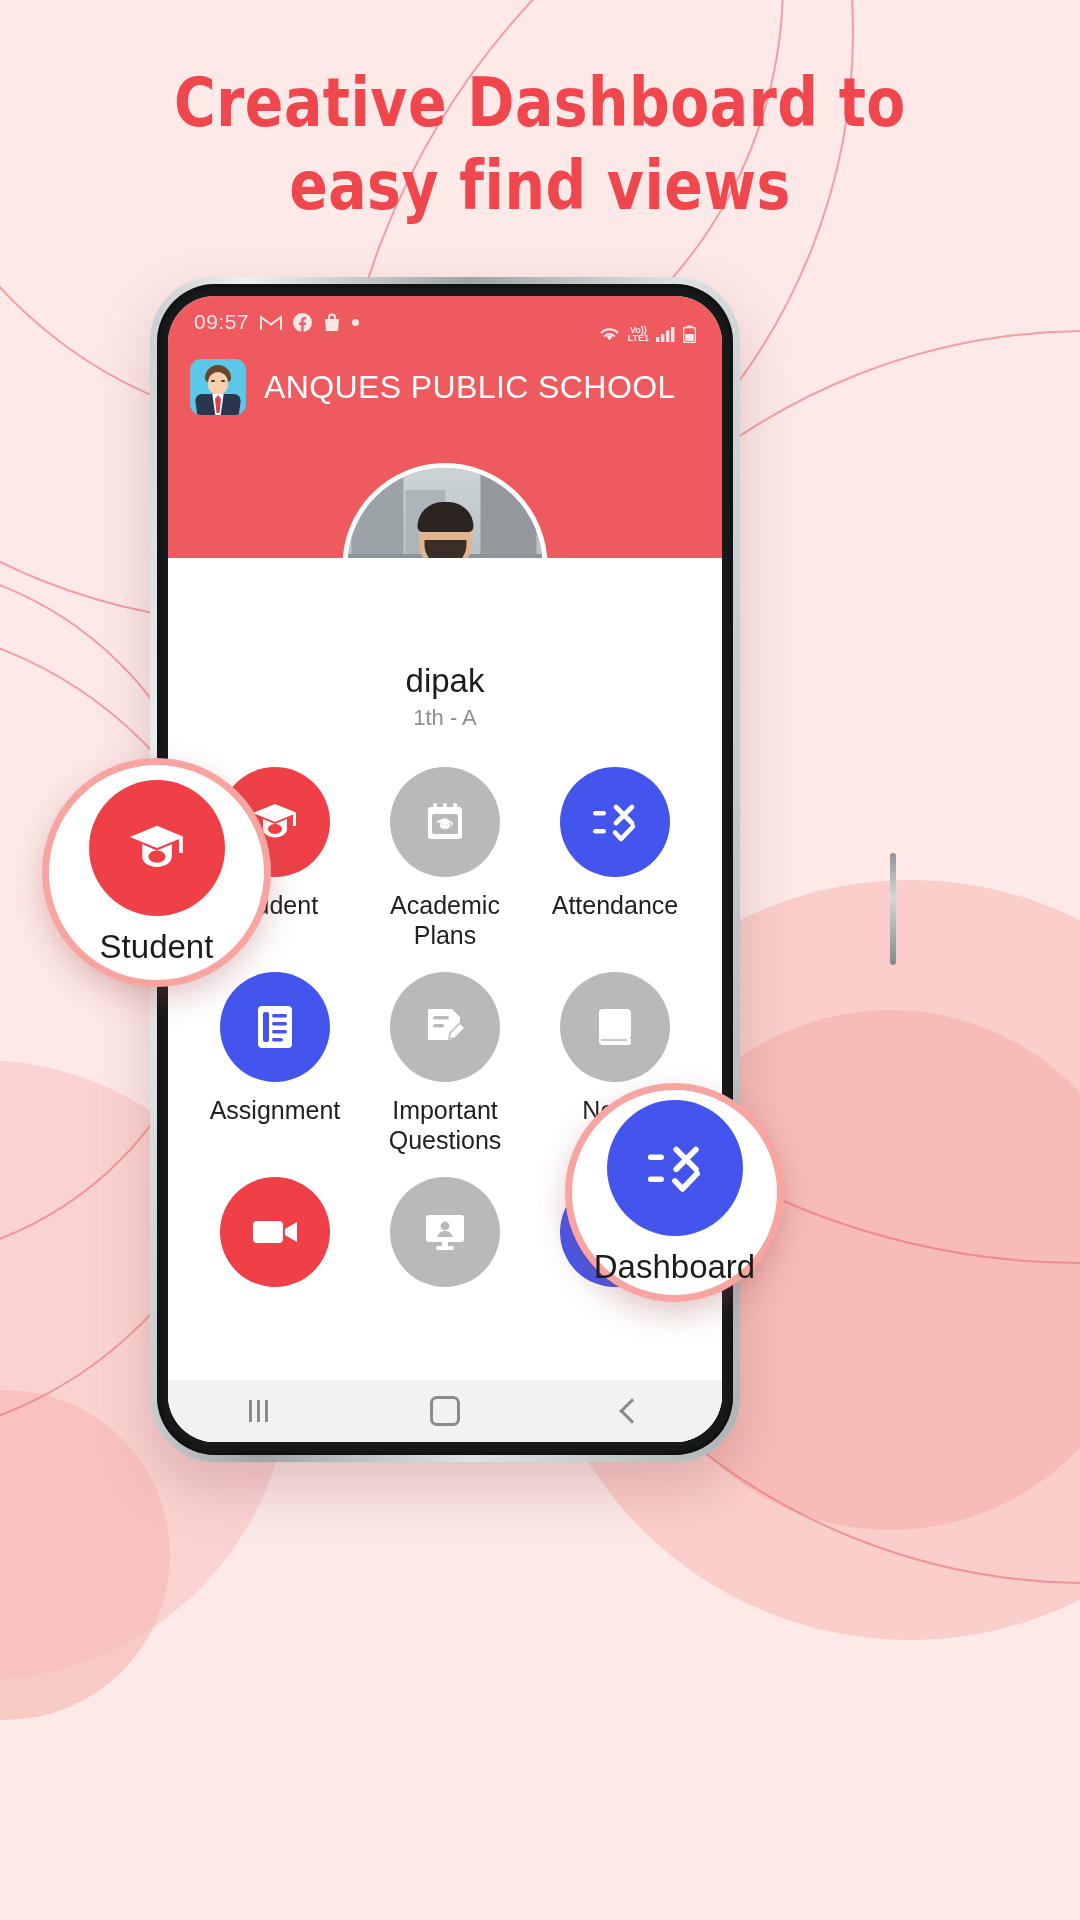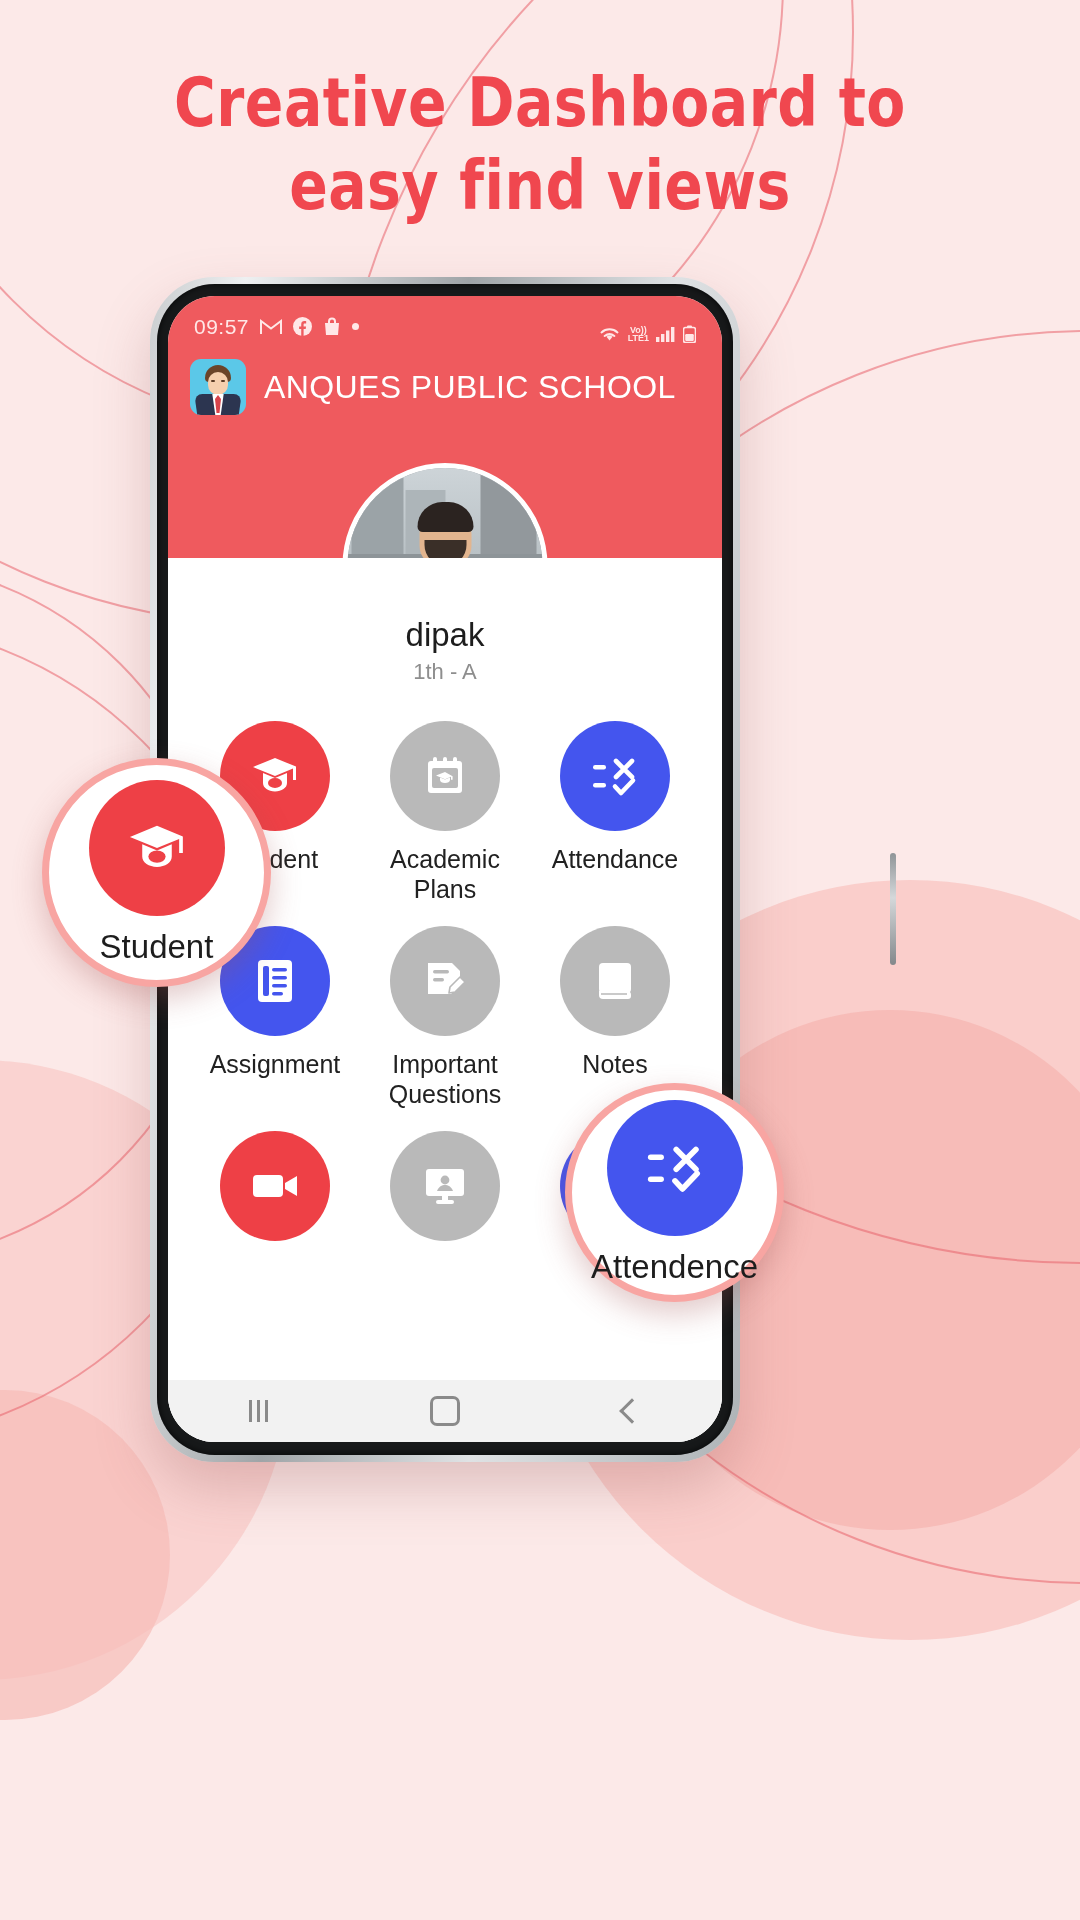--- a/index.html
+++ b/index.html
@@ -52,21 +52,21 @@
     background:#ffffff;
   }
   .btn-side{position:absolute;background:linear-gradient(180deg,#8f9497,#d4d8da 40%,#83888b);border-radius:3px;}
   .btn-l1{left:144px;top:441px;width:6px;height:54px;}
   .btn-l2{left:144px;top:516px;width:6px;height:94px;}
   .btn-r1{left:740px;top:576px;width:6px;height:112px;}
 
   
   .app-head{background:#ef5a5e;height:262px;position:relative;}
   .statusbar{
-    display:flex;align-items:center;justify-content:space-between;
+    display:flex;align-items:flex-start;justify-content:space-between;
     padding:14px 26px 0 26px;color:#ffe7e7;font-size:20px;
   }
   .sb-left{display:flex;align-items:center;gap:11px;}
   .sb-right{display:flex;align-items:center;gap:7px;margin-top:15px;}
   .sb-time{font-size:21px;letter-spacing:.5px;}
   .sb-ico{display:inline-flex;align-items:center;justify-content:center;}
   .dot-ico{width:7px;height:7px;border-radius:50%;background:#ffe7e7;display:inline-block;}
   .volte{font-size:9px;line-height:8px;text-align:center;font-weight:bold;}
 
   .titlebar{display:flex;align-items:center;gap:18px;padding:16px 0 0 22px;}
@@ -102,21 +102,21 @@
   .pp-shirt{position:absolute;left:50%;transform:translateX(-50%);top:96px;width:46px;height:70px;background:#f3f3f2;}
   .pp-jacket{position:absolute;left:50%;transform:translateX(-50%);top:92px;width:126px;height:110px;background:#1c1a1a;border-radius:30px 30px 0 0;
              clip-path:polygon(0 0,32% 0,46% 26%,54% 26%,68% 0,100% 0,100% 100%,0 100%);}
   .pp-arm{position:absolute;top:128px;width:34px;height:62px;background:#201e1e;border-radius:14px;}
   .pp-arm.l{left:22px;transform:rotate(12deg);}
   .pp-arm.r{right:22px;transform:rotate(-12deg);}
   .pp-phone{position:absolute;left:50%;transform:translateX(-50%) rotate(-8deg);top:126px;width:21px;height:32px;border-radius:3px;background:#cfd4d7;}
 
   
   .app-body{background:#ffffff;position:absolute;left:0;right:0;top:262px;bottom:0;}
-  .uname{margin-top:58px;text-align:center;color:#1d1d1d;font-size:33px;}
+  .uname{margin-top:104px;text-align:center;color:#1d1d1d;font-size:33px;}
   .uclass{margin-top:5px;text-align:center;color:#8e8e8e;font-size:22px;}
 
   .grid{
     margin-top:36px;display:grid;grid-template-columns:repeat(3,1fr);
     row-gap:22px;padding:0 22px;
   }
   .tile{display:flex;flex-direction:column;align-items:center;}
   .circ{
     width:110px;height:110px;border-radius:50%;
     display:flex;align-items:center;justify-content:center;
@@ -415,14 +415,14 @@
 
 <div class="callout co-attend">
   <div class="circ c-blue">
     <svg width="64" height="58" viewBox="0 0 52 46">
       <rect x="4" y="12" width="13" height="4.4" rx="2.2" fill="#fff"></rect>
       <rect x="4" y="30" width="13" height="4.4" rx="2.2" fill="#fff"></rect>
       <path d="M27 8l16 16M43 8L27 24" stroke="#fff" stroke-width="4.6" stroke-linecap="round"></path>
       <path d="M26 33.5l6 6.5 12-12.5" stroke="#fff" stroke-width="4.6" fill="none" stroke-linecap="round" stroke-linejoin="round"></path>
     </svg>
   </div>
-  <div class="co-label">Attendence</div>
+  <div class="co-label">Dashboard</div>
 </div>
 
 </body></html>

